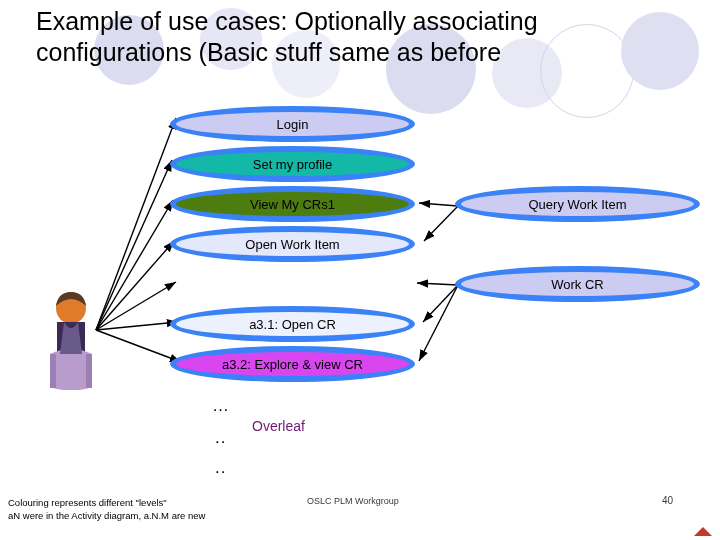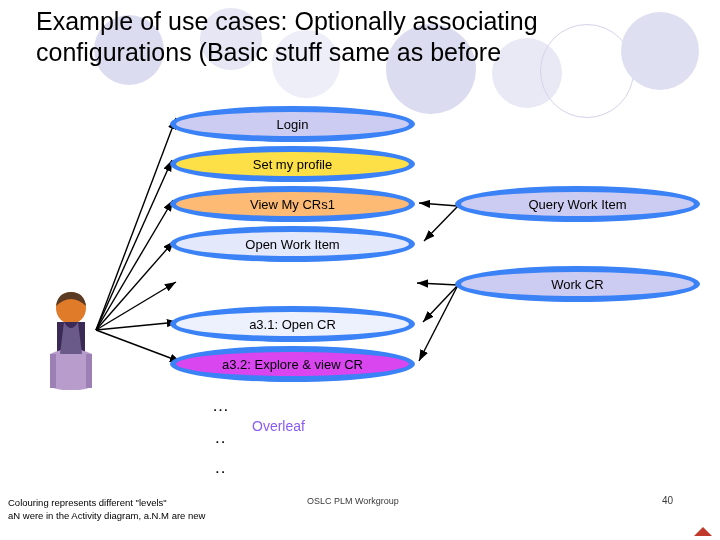--- a/index.html
+++ b/index.html
@@ -63,21 +63,21 @@
     z-index: 6;
     font-size: 17px;
     color: #000000;
     letter-spacing: 1px;
   }
   .overleaf {
     position: absolute;
     left: 252px;
     top: 418px;
     font-size: 14px;
-    color: #8b5cf6;
+    color: #701a75;
     z-index: 6;
     text-align: right;
   }
   .footnote {
     position: absolute;
     left: 8px;
     top: 496px;
     font-size: 9.5px;
     line-height: 13px;
     color: #000000;
@@ -162,24 +162,24 @@
     <rect x="17" y="32" width="28" height="32" fill="#3a2a55"></rect>
     <path d="M10 64 q21 -10 42 0 l-3 34 q-18 5 -36 0 z" fill="#b89ccc"></path>
     <path d="M24 32 q7 12 14 0 l4 32 l-22 0 z" fill="#6a5a8a"></path>
     <rect x="10" y="64" width="6" height="34" fill="#9b7fb5"></rect>
     <rect x="46" y="64" width="6" height="34" fill="#9b7fb5"></rect>
   </svg>
 
   <div class="node" style="left:170px;top:106px;width:245px;height:36px;background:#ccccf2;">
     <span>Login</span>
   </div>
-  <div class="node" style="left:170px;top:146px;width:245px;height:36px;background:#fde047;">
+  <div class="node" style="left:170px;top:146px;width:245px;height:36px;background:#14b8a6;">
     <span>Set my profile</span>
   </div>
-  <div class="node" style="left:170px;top:186px;width:245px;height:36px;background:#fdba74;">
+  <div class="node" style="left:170px;top:186px;width:245px;height:36px;background:#4d7c0f;">
     <span>View My CRs1</span>
   </div>
   <div class="node" style="left:170px;top:226px;width:245px;height:36px;background:#e4e8fb;">
     <span>Open Work Item</span>
   </div>
   <div class="node" style="left:170px;top:306px;width:245px;height:36px;background:#edf1fd;">
     <span>a3.1: Open CR</span>
   </div>
   <div class="node" style="left:170px;top:346px;width:245px;height:36px;background:#d946ef;">
     <span>a3.2: Explore &amp; view CR</span>

